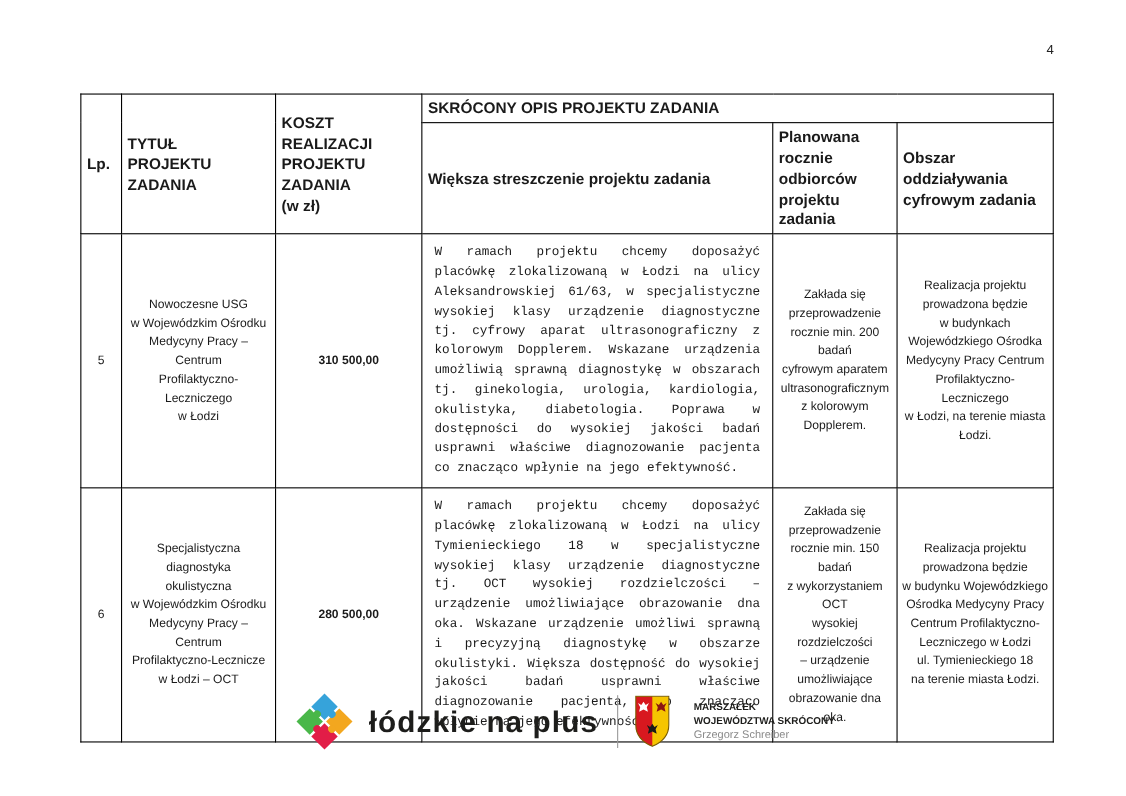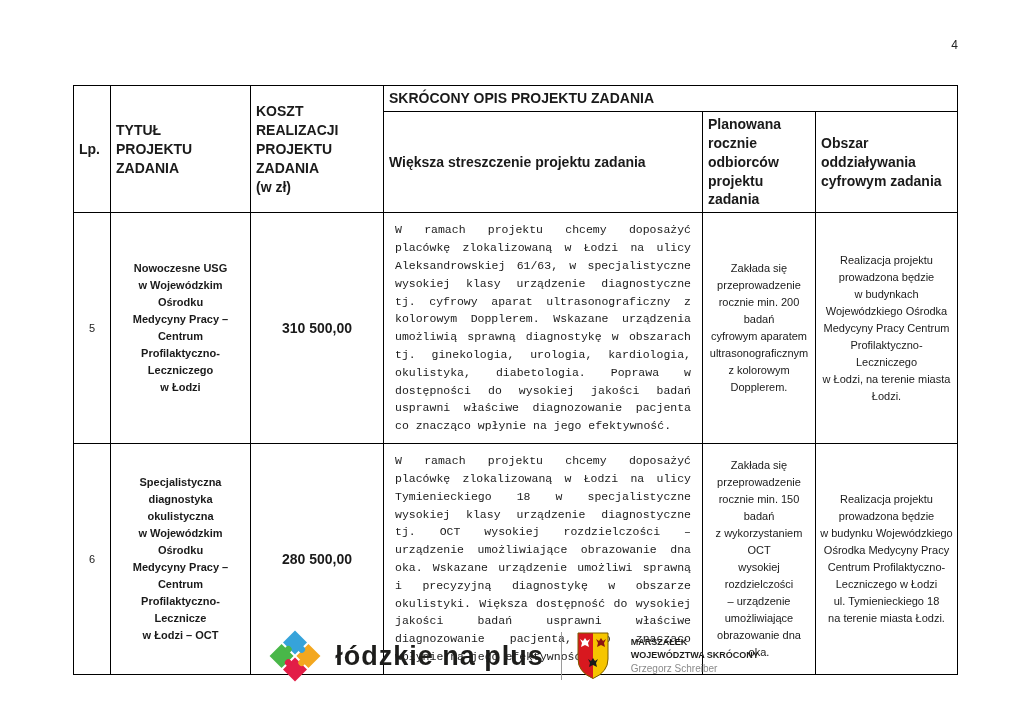--- a/index.html
+++ b/index.html
@@ -30,24 +30,24 @@
   .doc-table th {
     font-size: 14px; font-weight: bold; text-align: left;
     line-height: 1.35; white-space: pre-line;
   }
   tr.hdr-top { height: 22px; }
   tr.hdr-sub { height: 44px; }
   tr.data-row-5 { height: 150px; }
   tr.data-row-6 { height: 155px; }
   td.cell-lp { text-align: center; font-size: 11px; }
   td.cell-title {
-    text-align: center; font-size: 11px; font-weight: bold;
+    text-align: center; font-size: 11px; font-weight: normal;
     line-height: 1.55; white-space: pre-line;
   }
-  td.cell-cost { text-align: center; font-size: 14px; font-weight: bold; }
+  td.cell-cost { text-align: center; font-size: 11px; font-weight: bold; }
   td.cell-summary {
     text-align: justify; font-size: 11.5px; line-height: 1.55;
     padding: 8px 11px;
     font-family: Liberation Mono, monospace;
   }
   td.cell-recipients, td.cell-area {
     text-align: center; font-size: 11px; line-height: 1.55;
     white-space: pre-line; padding: 4px 4px;
   }
   .footer-logos {

